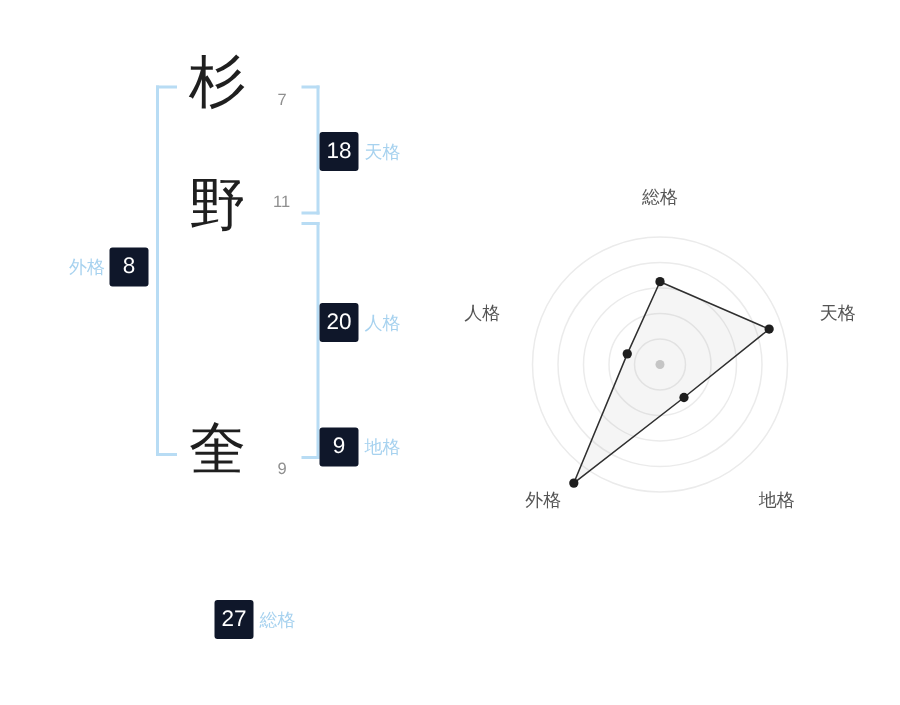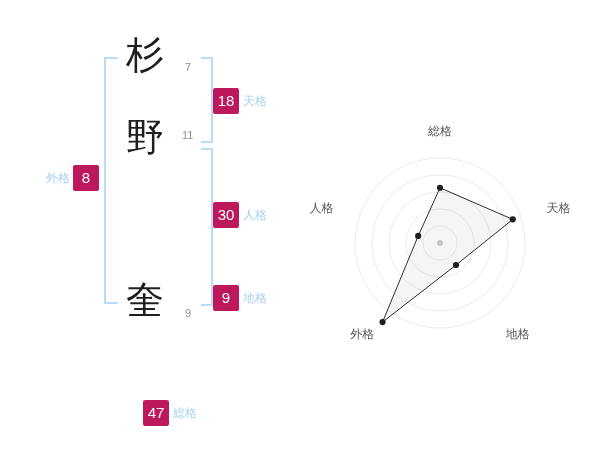--- a/index.html
+++ b/index.html
@@ -10,21 +10,21 @@
   .kanji{position:absolute;font-size:38px;line-height:1;color:#1f1f1f;letter-spacing:0;}
   .strokecount{position:absolute;font-size:11px;color:#8f8f8f;line-height:1;}
   .bracket{position:absolute;}
   .bracket-left{
     width:12px;border-left:2px solid #b8dcf4;border-top:2px solid #b8dcf4;border-bottom:2px solid #b8dcf4;
   }
   .bracket-right{
     width:10px;border-right:2px solid #b8dcf4;border-top:2px solid #b8dcf4;border-bottom:2px solid #b8dcf4;
   }
   .vbox{
-    position:absolute;width:26px;height:26px;background:#be185d;color:#ffffff;
+    position:absolute;width:26px;height:26px;background:#0f172a;color:#ffffff;
     font-size:15px;line-height:26px;text-align:center;border-radius:2px;
   }
   .vlabel{position:absolute;font-size:12px;color:#a7d2ef;line-height:14px;white-space:nowrap;}
   .vlabel-right-align{text-align:right;}
   .chart-wrap{position:absolute;left:290px;top:93px;width:300px;height:300px;}
   svg{font-family:"Liberation Sans","DejaVu Sans",sans-serif;}
 </style>
 </head>
 <body>
 
@@ -41,27 +41,27 @@
   <div class="bracket bracket-left" style="left:104px;top:57px;height:243px"></div>
   <div class="bracket bracket-right" style="left:201px;top:57px;height:82px"></div>
   <div class="bracket bracket-right" style="left:201px;top:148px;height:154px"></div>
 
   <div class="vlabel vlabel-right-align" style="left:38px;top:171px;width:32px">外格</div>
   <div class="vbox" style="left:73px;top:165px">8</div>
 
   <div class="vbox" style="left:213px;top:88px">18</div>
   <div class="vlabel" style="left:243px;top:94px">天格</div>
 
-  <div class="vbox" style="left:213px;top:202px">30</div>
+  <div class="vbox" style="left:213px;top:202px">20</div>
   <div class="vlabel" style="left:243px;top:208px">人格</div>
 
   <div class="vbox" style="left:213px;top:285px">9</div>
   <div class="vlabel" style="left:243px;top:291px">地格</div>
 
-  <div class="vbox" style="left:143px;top:400px">47</div>
+  <div class="vbox" style="left:143px;top:400px">27</div>
   <div class="vlabel" style="left:173px;top:406px">総格</div>
 
   <div class="chart-wrap">
     <svg id="radar" width="300" height="300" viewBox="0 0 300 300">
         <circle cx="150" cy="150" r="17" fill="none" stroke="#ebebeb" stroke-width="1"></circle>
         <circle cx="150" cy="150" r="34" fill="none" stroke="#ebebeb" stroke-width="1"></circle>
         <circle cx="150" cy="150" r="51" fill="none" stroke="#ebebeb" stroke-width="1"></circle>
         <circle cx="150" cy="150" r="68" fill="none" stroke="#ebebeb" stroke-width="1"></circle>
         <circle cx="150" cy="150" r="85" fill="none" stroke="#ebebeb" stroke-width="1"></circle>
         <polygon points="150.0,94.8 222.8,126.4 166.0,172.0 92.5,229.1 128.2,142.9" fill="rgba(130,130,130,0.08)" stroke="#2f2f2f" stroke-width="1"></polygon>

